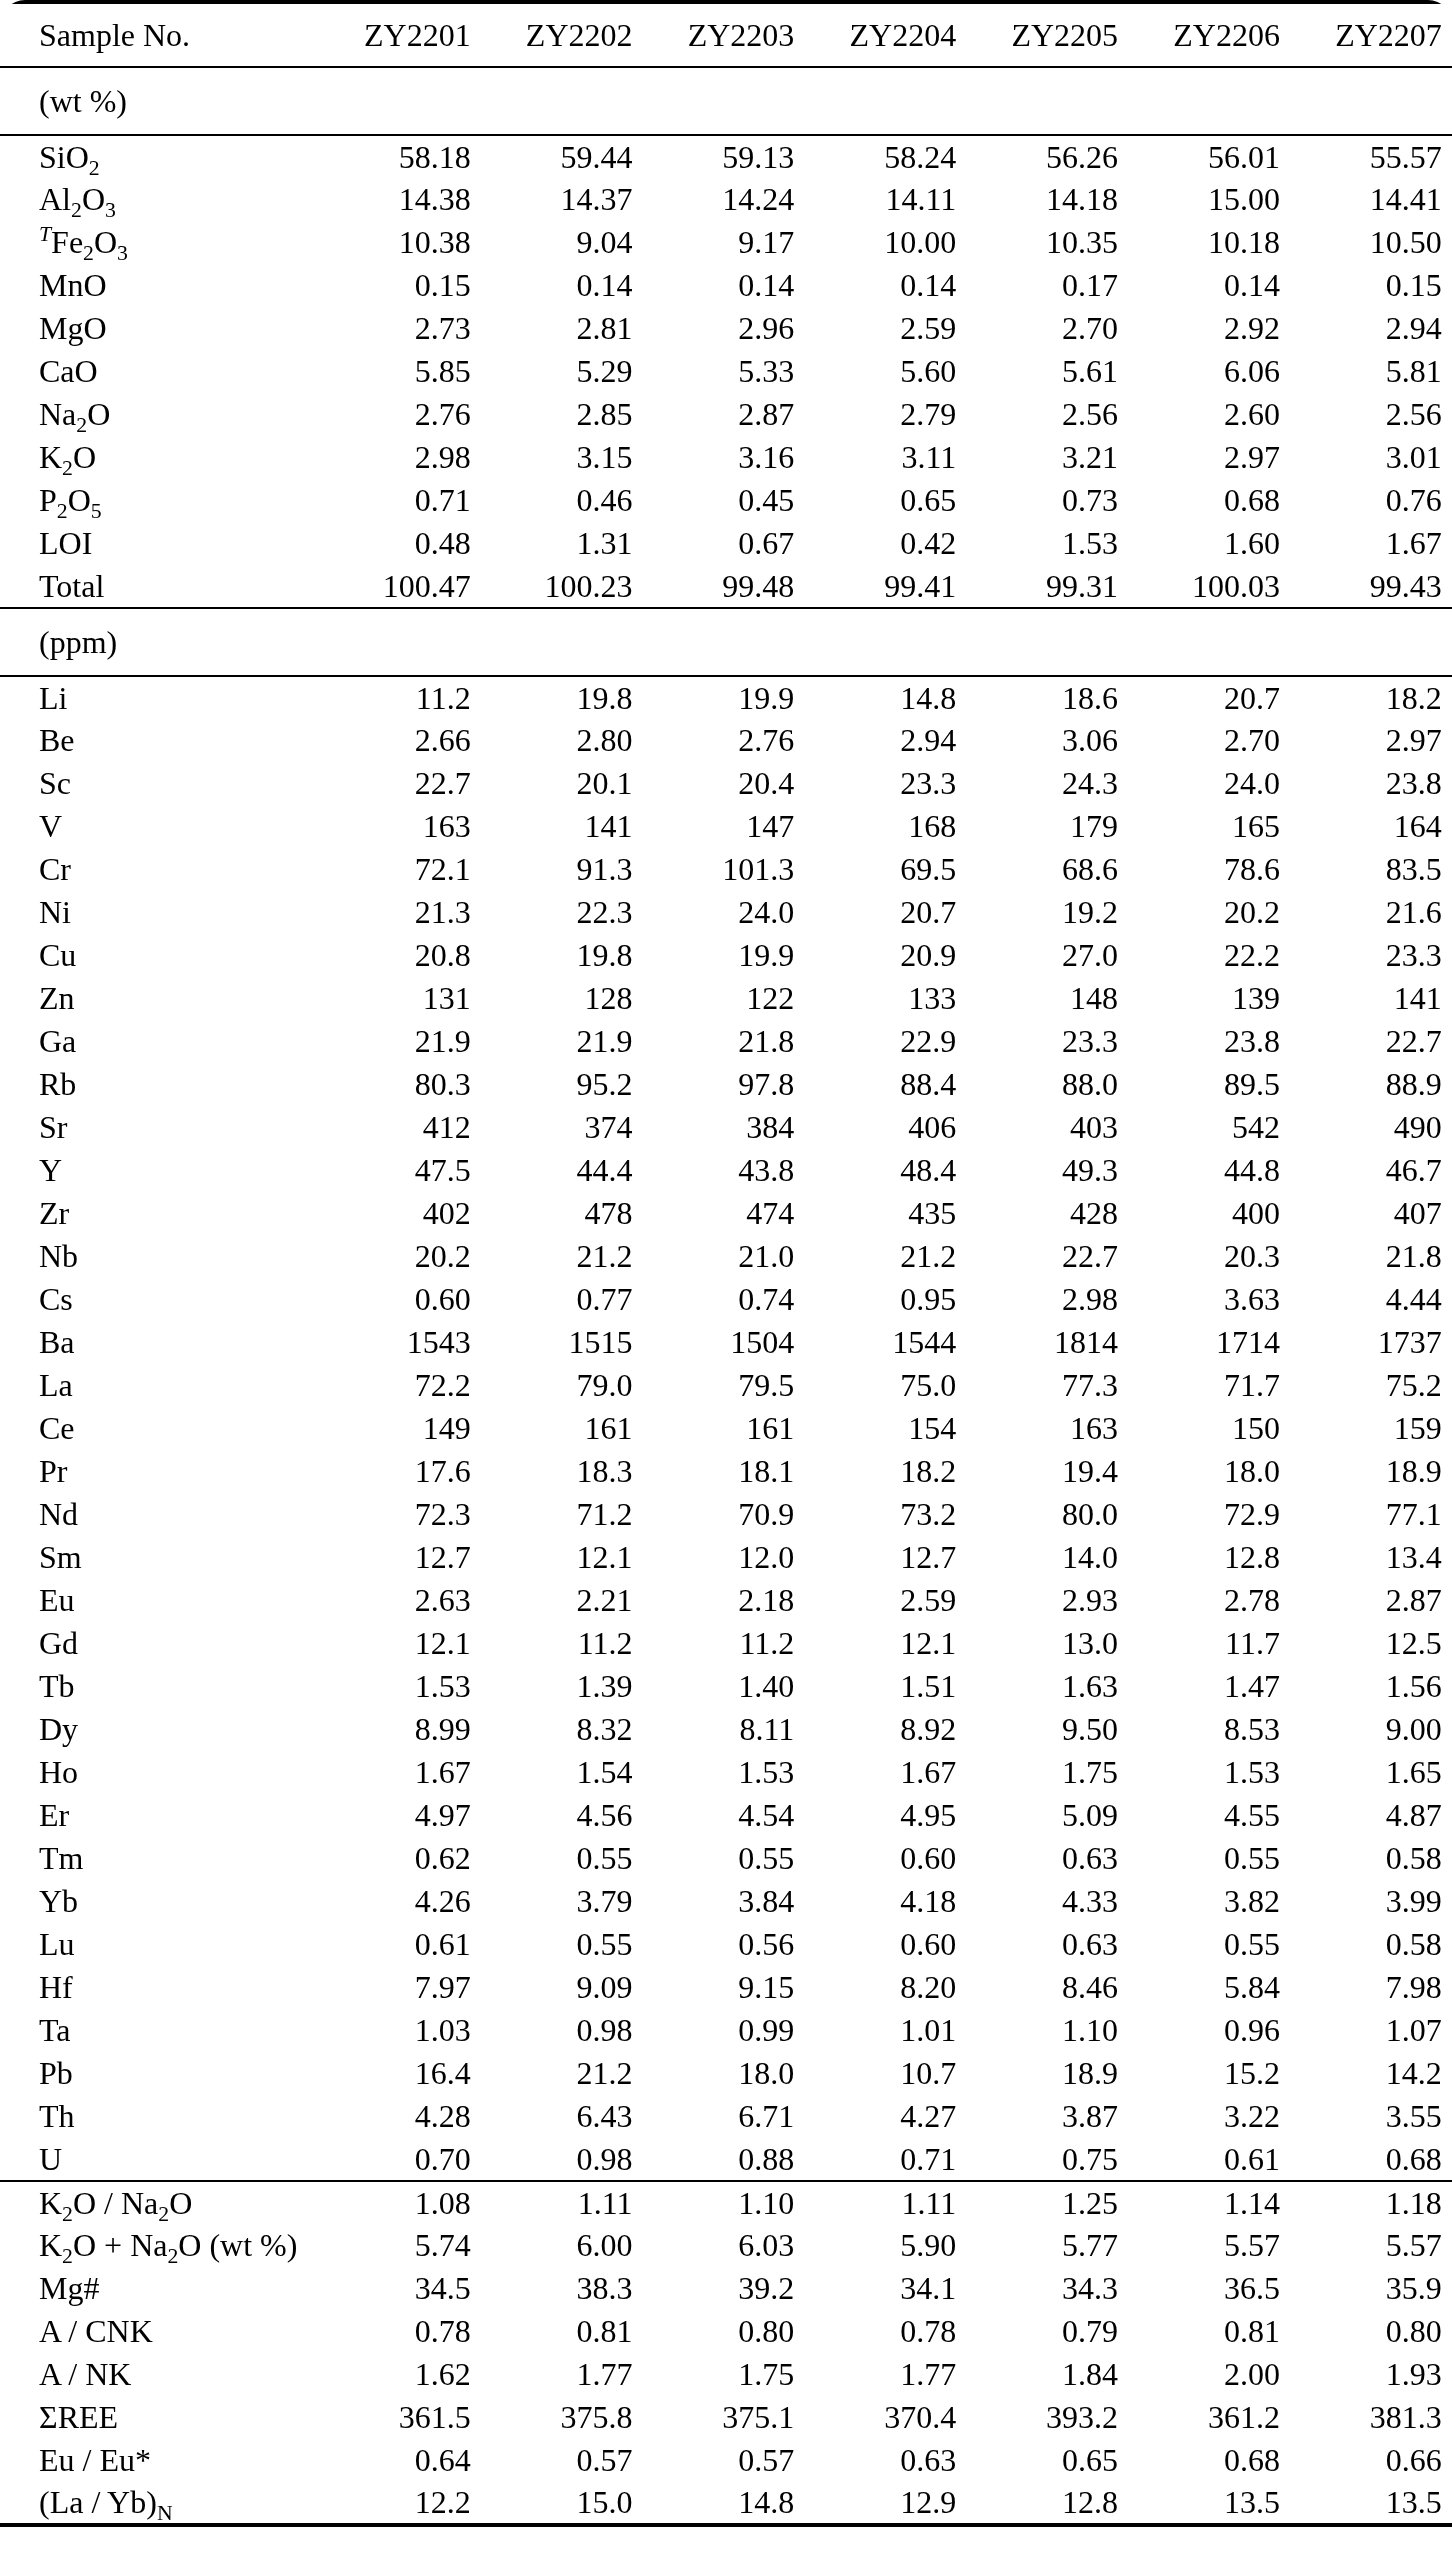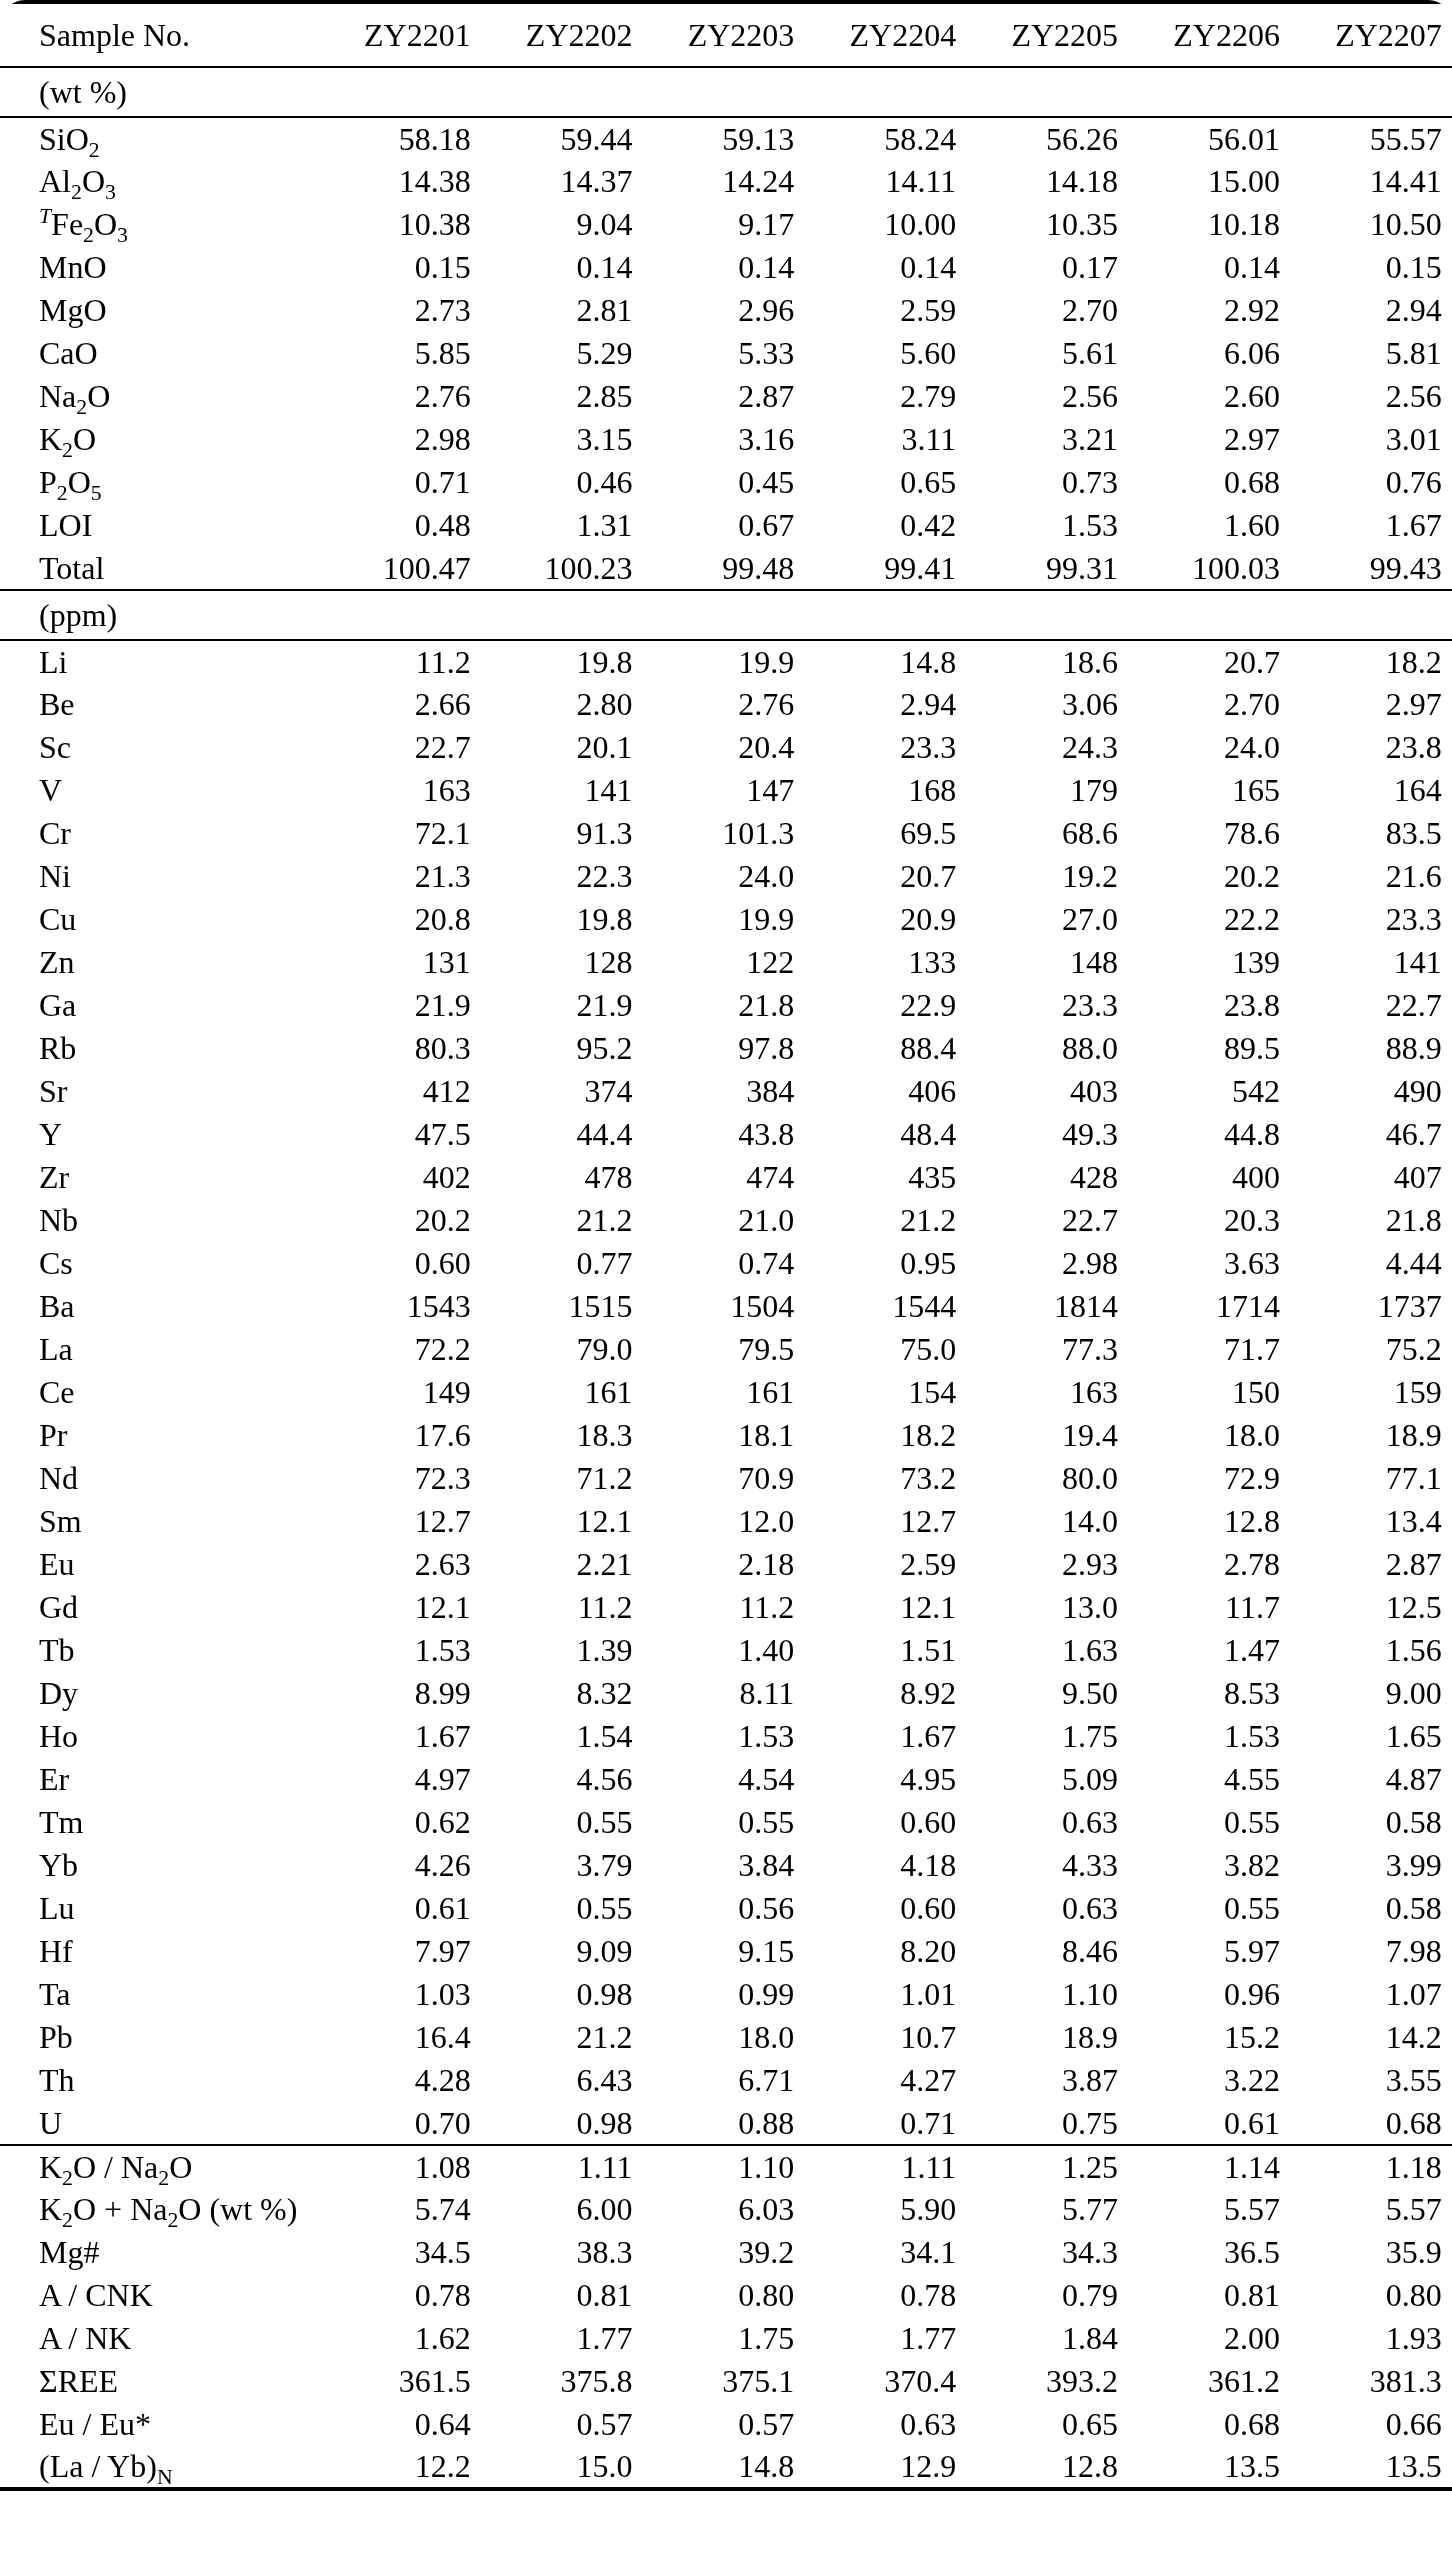--- a/index.html
+++ b/index.html
@@ -1,21 +1,21 @@
 <!DOCTYPE html>
 <html style="font-size:11.2px"><head>
 <meta charset="utf-8">
 <style>
   html,body{margin:0;padding:0;background:#ffffff;color:#000000;}
   body{width:1453px;height:2576px;font-family:"Liberation Serif","DejaVu Serif",serif;}
   .page{width:1453px;height:2576px;box-sizing:border-box;overflow:hidden;border-radius:25px;}
   table.comp{border-collapse:collapse;table-layout:fixed;width:1453px;font-size:32px;line-height:1.15;}
   col.c-label{width:320px;}
   tr.header-row{height:65px;border-top:4.2px solid #000;border-bottom:2.1px solid #000;}
-  tr.section-title-row{height:50px;border-top:2.1px solid #000;border-bottom:2.1px solid #000;margin-top:40px;}
+  tr.section-title-row{height:68px;border-top:2.1px solid #000;border-bottom:2.1px solid #000;margin-top:40px;}
   tr.data-row{height:43px;}
   tr.rule-top{border-top:2.1px solid #000;font-family:Liberation Serif, serif;}
   tr.rule-bottom{border-bottom:4.9px solid #000;}
   th,td{font-weight:normal;vertical-align:middle;padding:0;white-space:nowrap;overflow:visible;}
   .label{text-align:left;padding-left:39px;}
   .num{text-align:right;padding-right:11.2px;}
   sub{font-size:68%;line-height:0;}
   sup{font-size:68%;line-height:0;font-style:italic;}
 </style>
 </head>
@@ -462,21 +462,21 @@
           <td class="num">0.55</td>
           <td class="num">0.58</td>
         </tr>
         <tr class="data-row">
           <td class="label">Hf</td>
           <td class="num">7.97</td>
           <td class="num">9.09</td>
           <td class="num">9.15</td>
           <td class="num">8.20</td>
           <td class="num">8.46</td>
-          <td class="num">5.97</td>
+          <td class="num">5.84</td>
           <td class="num">7.98</td>
         </tr>
         <tr class="data-row">
           <td class="label">Ta</td>
           <td class="num">1.03</td>
           <td class="num">0.98</td>
           <td class="num">0.99</td>
           <td class="num">1.01</td>
           <td class="num">1.10</td>
           <td class="num">0.96</td>

